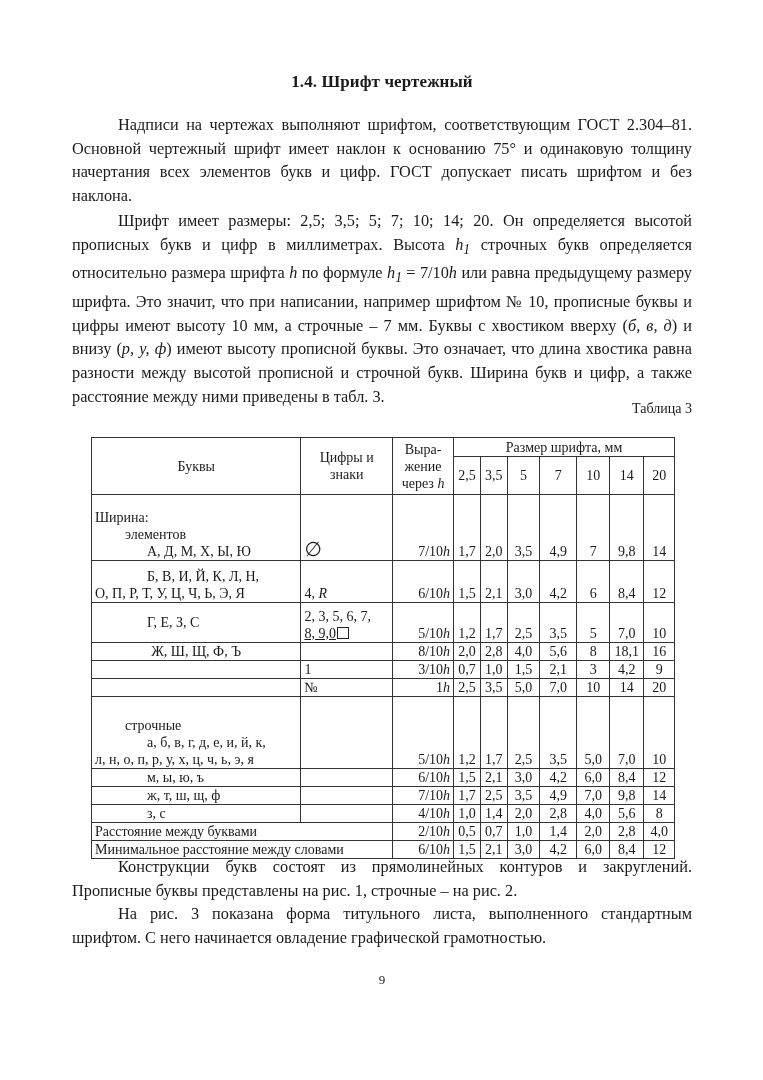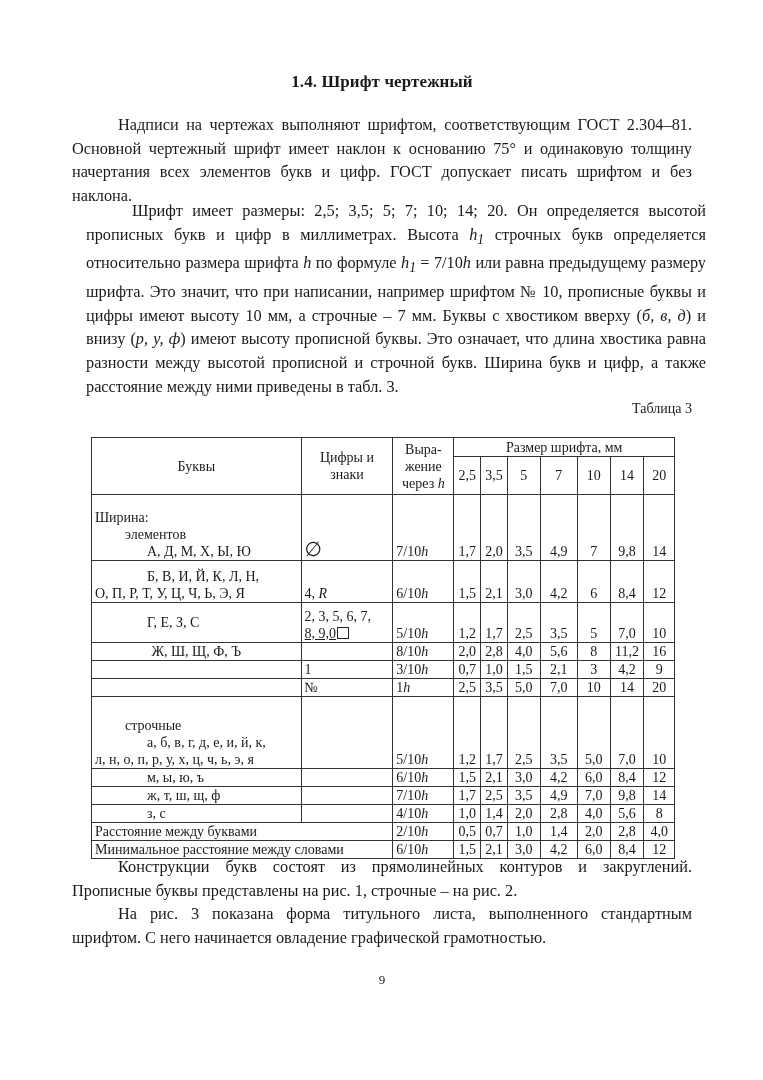--- a/index.html
+++ b/index.html
@@ -11,21 +11,21 @@
   h1 {
     position: absolute; top: 72px; left: 0; width: 620px; margin: 0;
     text-align: center; font-size: 17px; font-weight: bold; letter-spacing: 0.1px;
   }
   .para {
     position: absolute; left: 0; width: 620px; margin: 0;
     font-size: 16.3px; line-height: 23.6px; text-align: justify;
     text-indent: 46px; hyphens: manual;
   }
   .para.p1 { top: 113px; }
-  .para.p2 { top: 199px; margin-left: 14px; }
+  .para.p2 { top: 209px; }
   .para.p3 { top: 855px; }
   .para.p4 { top: 902px; }
   .para i { font-style: italic; }
   .tcap {
     position: absolute; top: 401px; right: 0; font-size: 14px; text-align: center;
   }
   table.t3 {
     position: absolute; top: 437px; left: 19px; width: 584px;
     border-collapse: collapse; font-size: 14px; line-height: 17px;
   }
@@ -37,21 +37,21 @@
   .c-dig { width: 84px; }
   .c-exp { width: 56px; }
   .c-s1 { width: 20px; }
   .c-s2 { width: 20px; }
   .c-s3 { width: 30px; }
   .c-s4 { width: 34px; }
   .c-s5 { width: 30px; }
   .c-s6 { width: 30px; }
   .c-s7 { width: 28px; }
   td.num { text-align: center; padding: 0 1px; }
-  td.exp { text-align: left; padding-right: 4px; }
+  td.exp { text-align: right; padding-right: 4px; }
   td.exp i { font-style: italic; }
   .ind1 { padding-left: 30px; display: block; }
   .ind2 { padding-left: 52px; display: block; }
   .cen { text-align: center; }
   .sym-empty { font-size: 20px; line-height: 20px; }
   .sq { display: inline-block; width: 10px; height: 10px; border: 1.5px solid #222; vertical-align: -1px; margin-left: 1px; }
   .pagenum { position: absolute; top: 972px; left: 0; width: 620px; text-align: center; font-size: 13px; }
 </style>
 </head>
 <body>
@@ -149,21 +149,21 @@
           <td>
             <span class="cen" style="display: block;">Ж, Ш, Щ, Ф, Ъ</span>
           </td>
           <td><span></span></td>
           <td class="exp"><span>8/10</span><i>h</i></td>
           <td class="num">2,0</td>
           <td class="num">2,8</td>
           <td class="num">4,0</td>
           <td class="num">5,6</td>
           <td class="num">8</td>
-          <td class="num">11,2</td>
+          <td class="num">18,1</td>
           <td class="num">16</td>
         </tr>
         <tr style="height: 18px;">
           <td>
             <span style="display: block;"></span>
           </td>
           <td><span>1</span></td>
           <td class="exp"><span>3/10</span><i>h</i></td>
           <td class="num">0,7</td>
           <td class="num">1,0</td>

